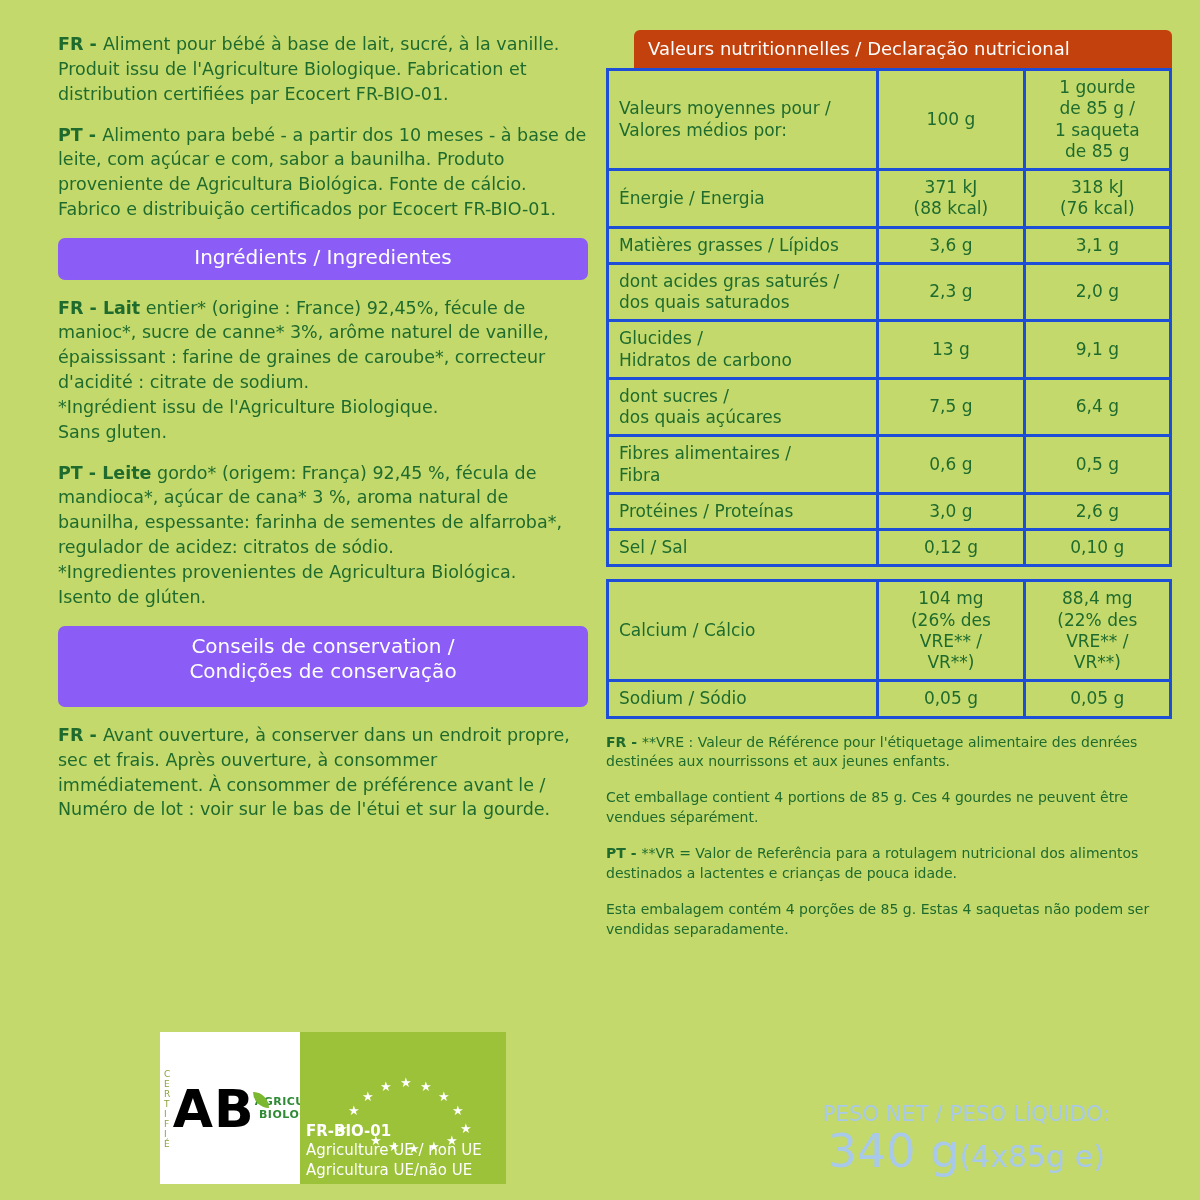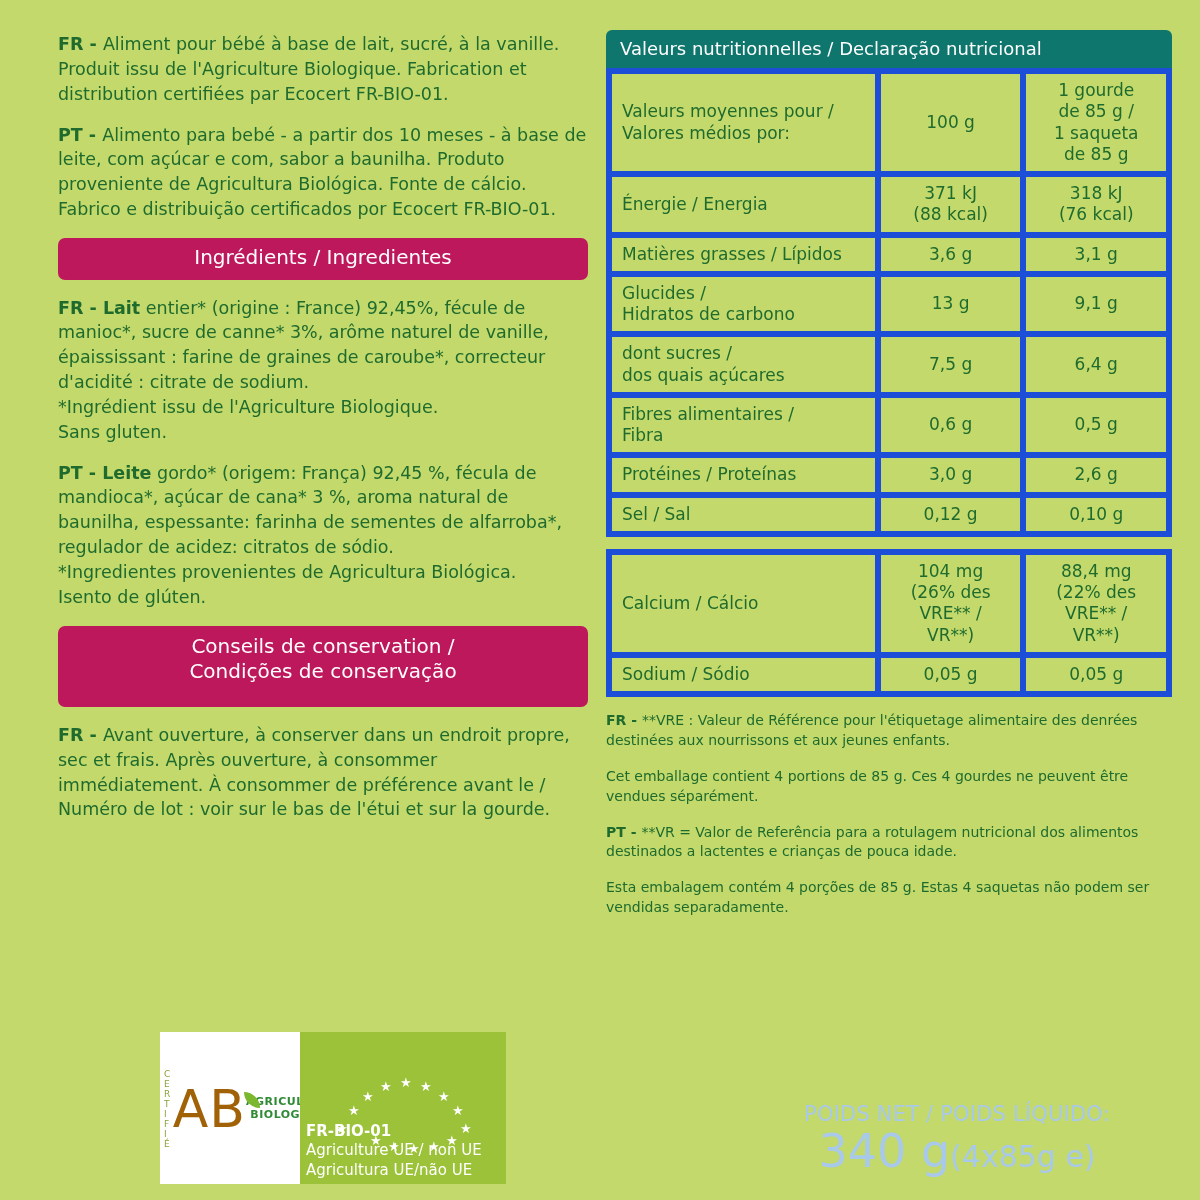--- a/index.html
+++ b/index.html
@@ -33,50 +33,51 @@
   p.block {
     margin: 0 0 16px 0;
     font-size: 17.5px;
     line-height: 1.42;
     color: #1f6b2e;
   }
   .lang { font-weight: bold; }
   .bold { font-weight: bold; }
 
   .bar {
-    background: #be185d;
+    background: #8b5cf6;
     color: #ffffff;
     text-align: center;
     font-size: 20px;
     line-height: 1.28;
     padding: 7px 10px 9px 10px;
     border-radius: 7px;
     margin: 6px 0 16px 0;
     font-weight: 400;
   }
   .bar.two-line { padding: 8px 10px 22px 10px; }
 
   
   .nut-wrap { margin-bottom: 6px; }
   .nut-header {
-    background: #0f766e;
+    background: #c2410c;
     color: #fff;
     font-size: 18px;
     padding: 8px 23px 9px 14px;
     border-radius: 6px 6px 0 0;
+    margin-left: 28px;
   }
   table.nut {
     width: 100%;
     border-collapse: collapse;
     font-size: 17px;
     color: #1f6b2e;
     background: transparent;
   }
   table.nut td {
-    border: 6px solid #1d4ed8;
+    border: 3px solid #1d4ed8;
     padding: 6px 8px;
     line-height: 1.25;
     vertical-align: middle;
   }
   table.nut td.lbl { text-align: left; padding-left: 10px; width: 48%; }
   table.nut td.val { text-align: center; width: 26%; }
   table.nut tr.no-top td { border-top: none; }
   .sub { display: block; }
 
   .spacer-row td { border: none !important; height: 14px; padding: 0; }
@@ -131,23 +132,23 @@
     justify-content: space-between;
     padding: 8px 4px 6px 4px;
   }
   .ab-cert {
     font-size: 9px;
     letter-spacing: 2.5px;
     color: #8aa33a;
   }
   .ab-main {
     font-size: 52px;
-    font-weight: normal;
+    font-weight: bold;
     letter-spacing: 1px;
-    color: #a16207;
+    color: #000000;
     line-height: 0.9;
     position: relative;
   }
   .ab-leaf {
     position: absolute;
     right: -14px;
     top: 6px;
     width: 16px;
     height: 16px;
     border-radius: 0 100% 0 100%;
@@ -258,20 +259,32 @@
               <span class="sub">Matières grasses / Lípidos</span>
             </td>
             <td class="val">
               <span class="sub">3,6 g</span>
             </td>
             <td class="val">
               <span class="sub">3,1 g</span>
             </td>
           </tr>
 
+          <tr class="no-top">
+            <td class="lbl">
+              <span class="sub">dont acides gras saturés /</span>
+              <span class="sub">dos quais saturados</span>
+            </td>
+            <td class="val">
+              <span class="sub">2,3 g</span>
+            </td>
+            <td class="val">
+              <span class="sub">2,0 g</span>
+            </td>
+          </tr>
 
           <tr>
             <td class="lbl">
               <span class="sub">Glucides /</span>
               <span class="sub">Hidratos de carbono</span>
             </td>
             <td class="val">
               <span class="sub">13 g</span>
             </td>
             <td class="val">
@@ -407,19 +420,19 @@
       </div>
       <div class="eu-cap">
         <div class="b">FR-BIO-01</div>
         <div>Agriculture UE / non UE</div>
         <div>Agricultura UE/não UE</div>
       </div>
     </div>
   </div>
 
   <div class="netweight">
-    <div class="nw-label">POIDS NET / POIDS LÍQUIDO:</div>
+    <div class="nw-label">PESO NET / PESO LÍQUIDO:</div>
     <div class="nw-value">
       <span>340 g</span><span class="small">(4x85g e)</span>
     </div>
   </div>
 
 </div>
 
 </body></html>

